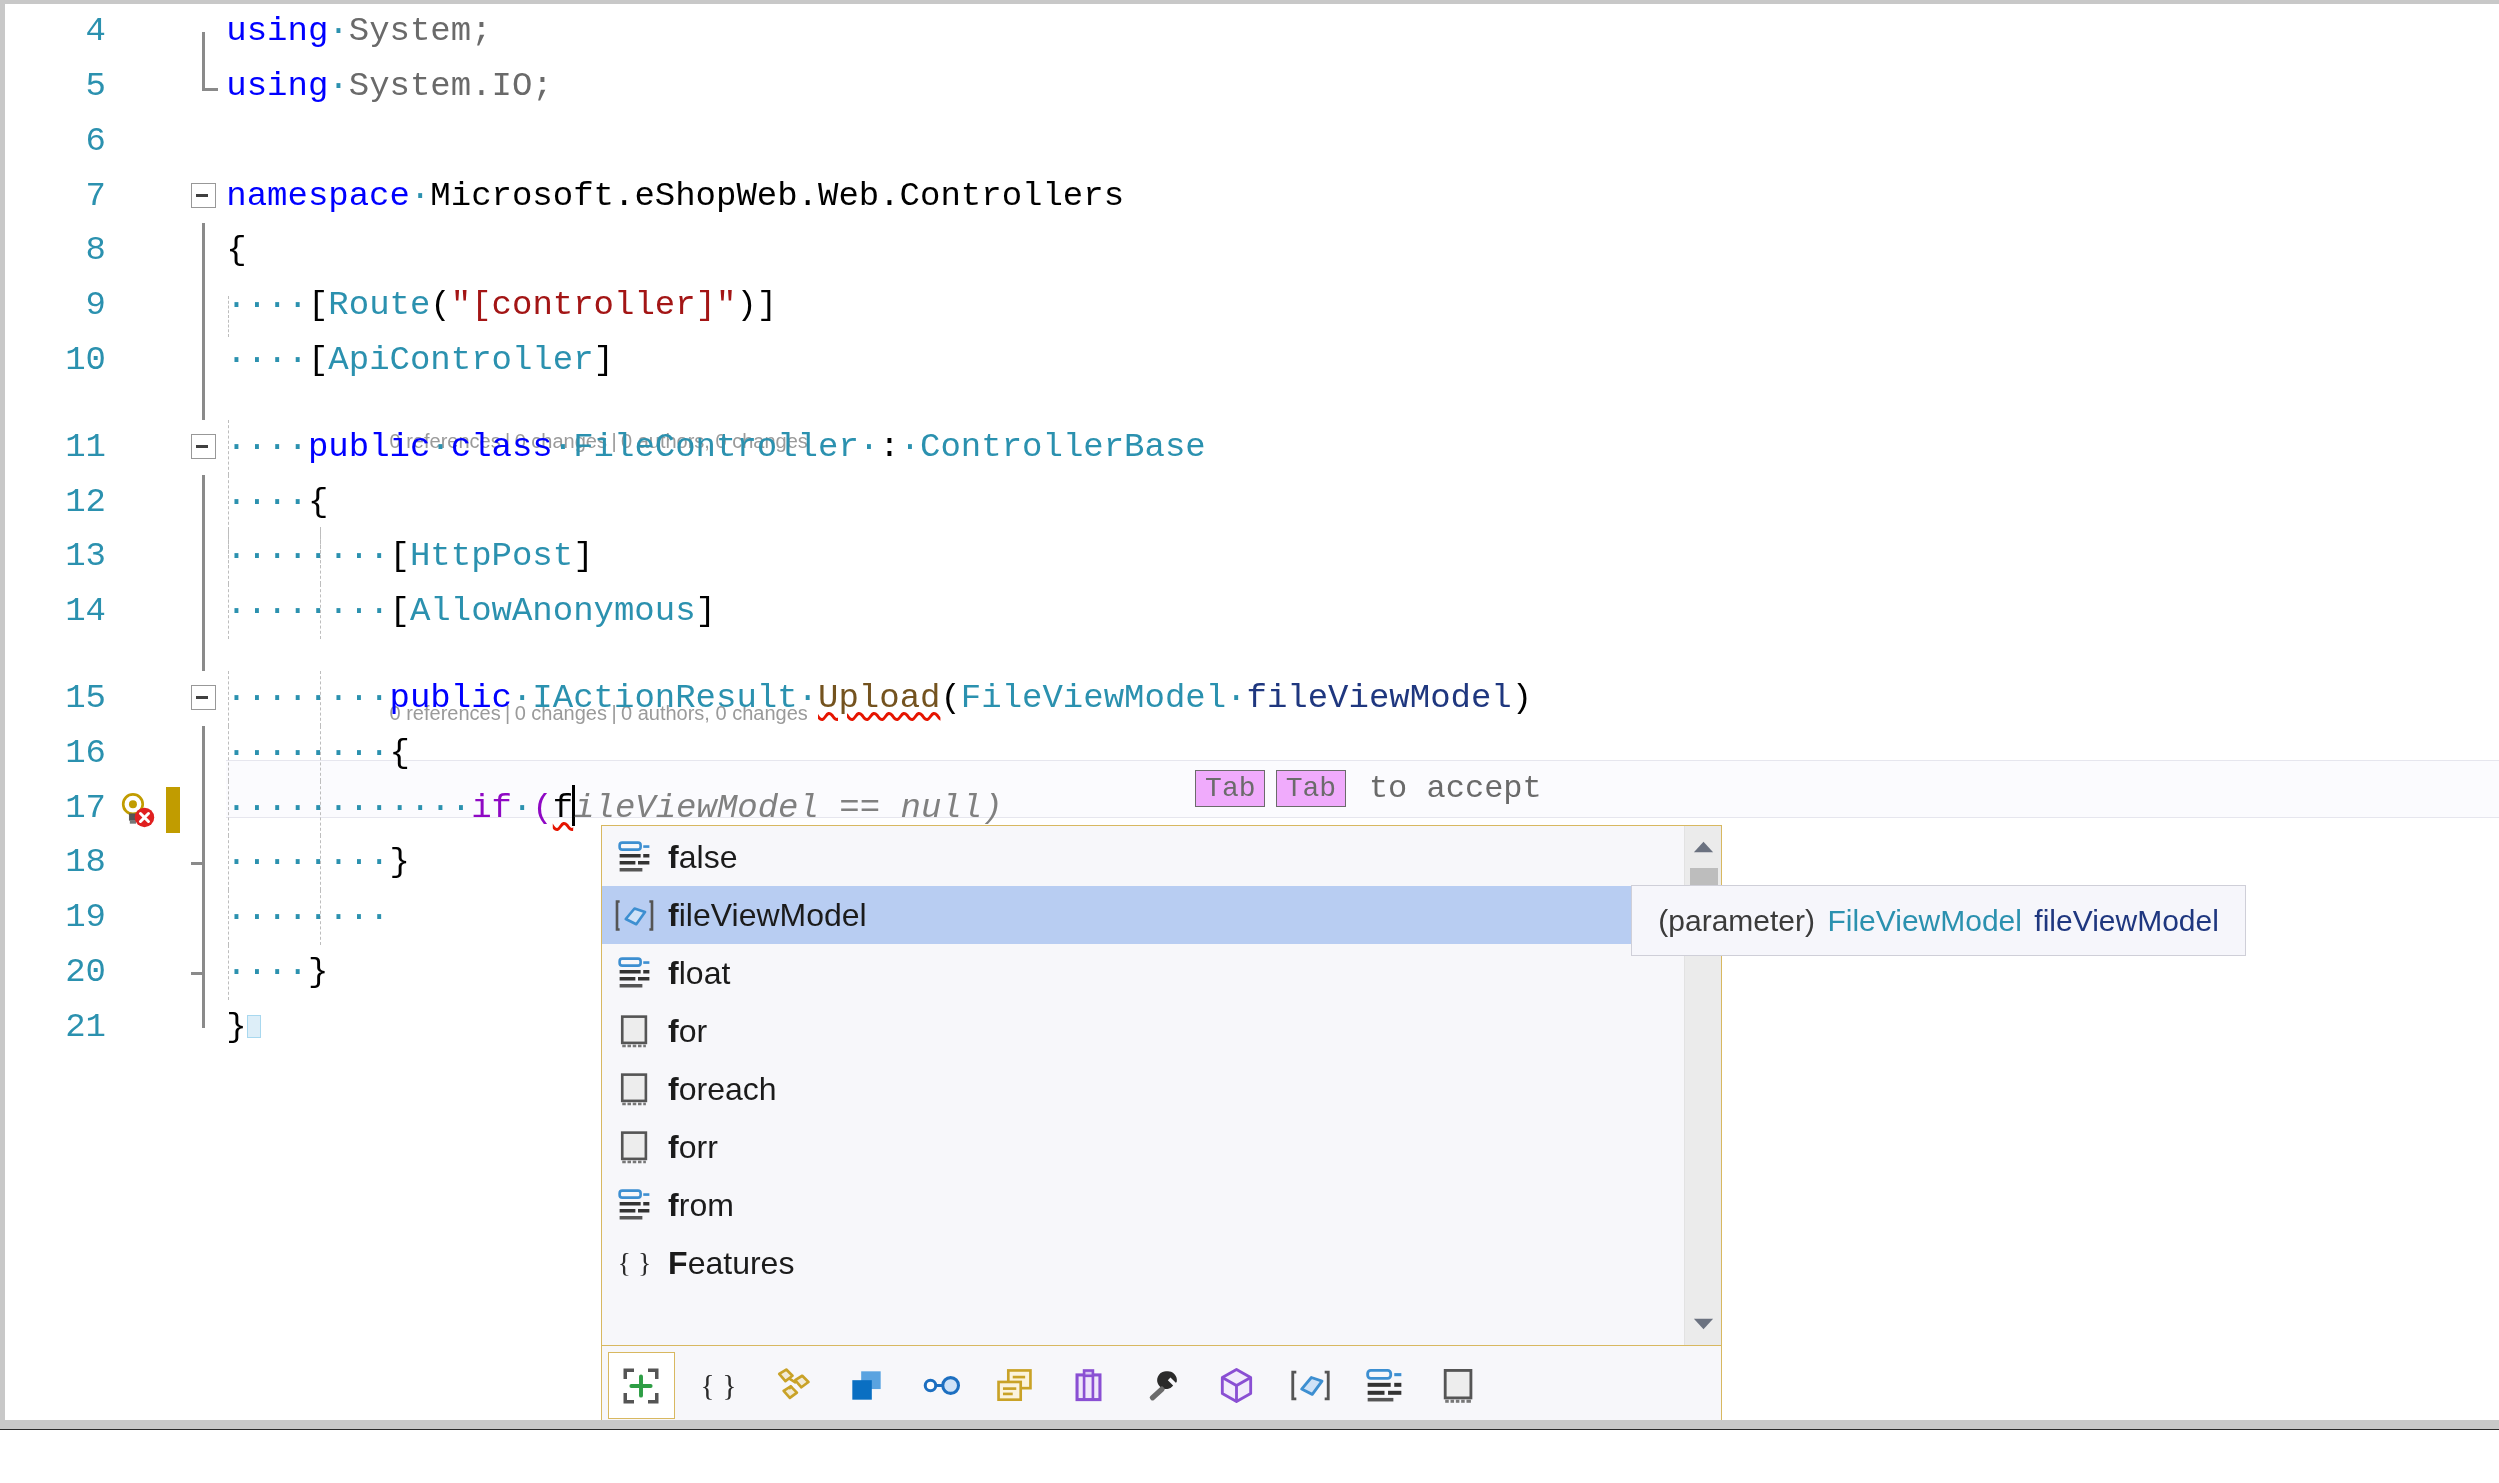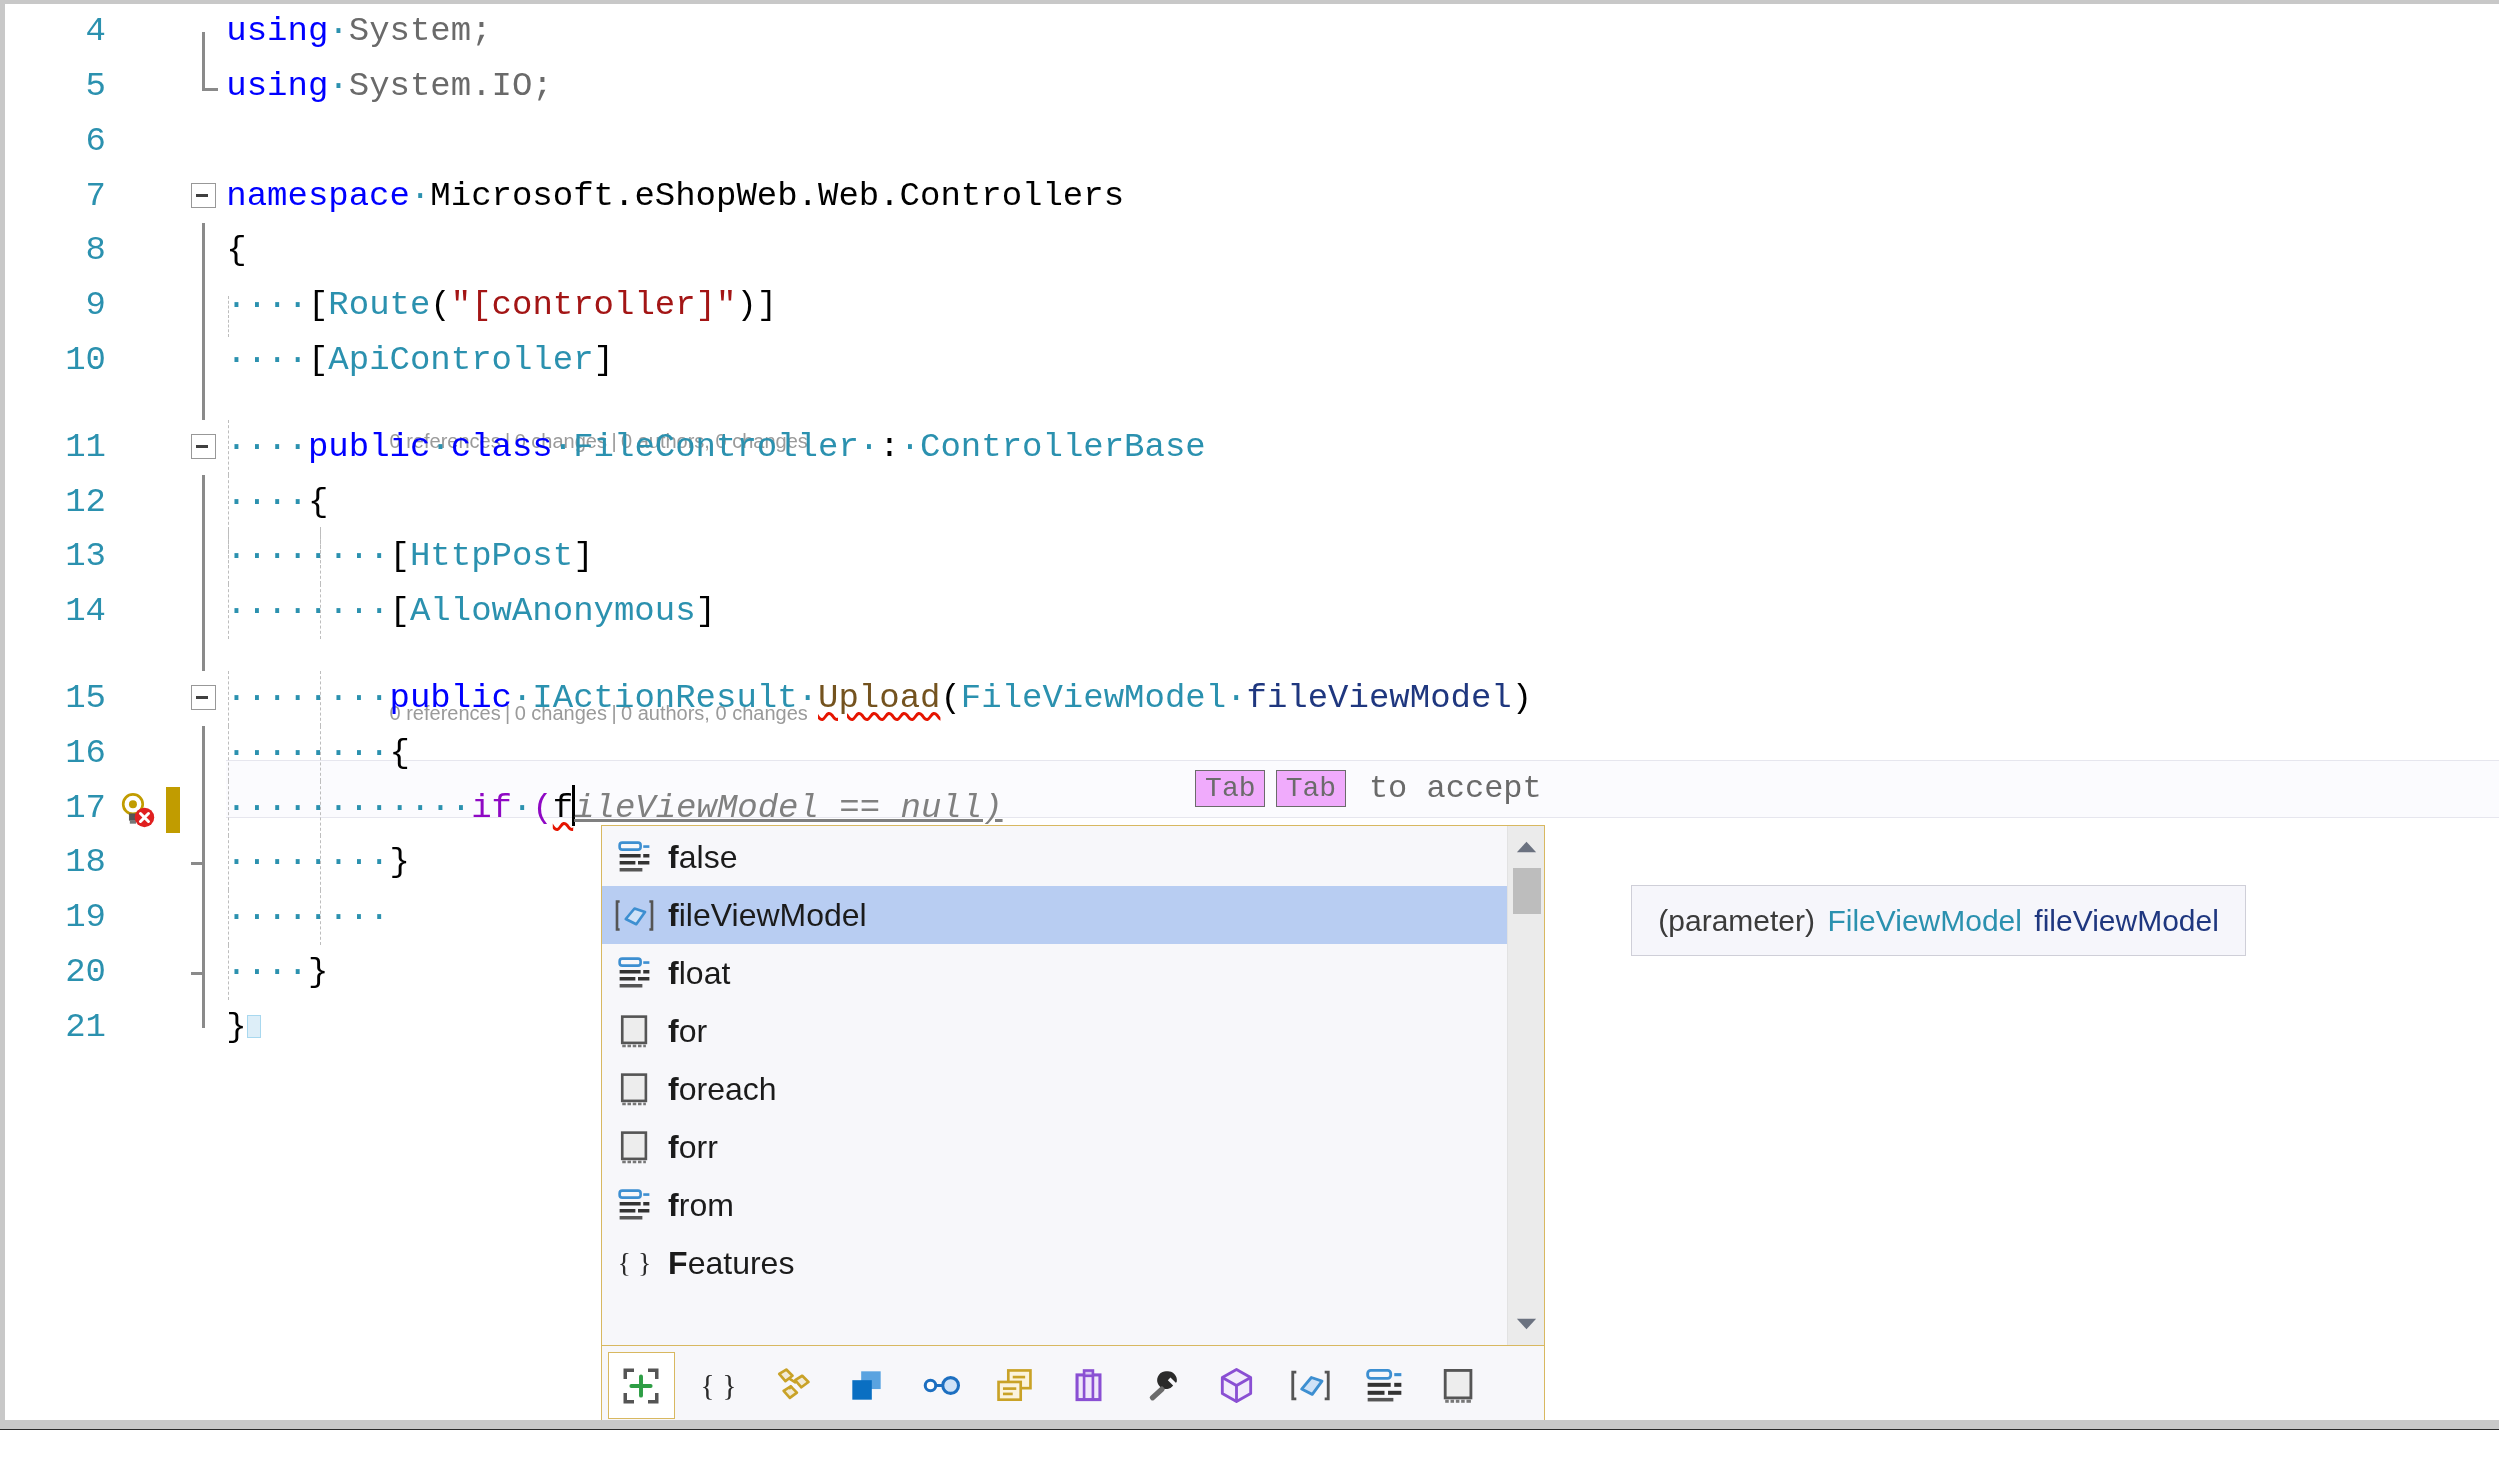--- a/index.html
+++ b/index.html
@@ -57,21 +57,21 @@
 
   
   .kw    { color: #0000ff; }
   .kwc   { color: #8f08c4; }
   .type  { color: #2b91af; }
   .ident { color: #1f377f; }
   .meth  { color: #74531f; }
   .str   { color: #a31515; }
   .punct { color: #000000; }
   .dot   { color: #2b91af; }
-  .ghost { color: #808080; font-style: italic; text-decoration: underline; }
+  .ghost { color: #808080; font-style: italic; }
   .squig {
     text-decoration: underline wavy #e51400;
     text-decoration-thickness: 2.7px;
     text-underline-offset: 5.3px;
   }
 
   
   .foldbox {
     position: absolute; left: 5.3px; top: 14px;
     width: 25px; height: 25px;
@@ -166,21 +166,21 @@
     padding: 0 8.8px;
     line-height: 35px;
     font-size: 28px;
   }
   .tabhint .txt { margin-left: 12.4px; color:#6a6a6a; }
 
   
   #intellisense {
     position: absolute;
     left: 596px; top: 821px;
-    width: 944px; height: 601px;
+    width: 1121px; height: 601px;
     background: #f7f7fa;
     border: 1.8px solid #d8b860;
     display: flex; flex-direction: column;
   }
   .cmp-list {
     position: relative;
     flex: 1;
     display: flex;
   }
   .cmp-items { flex: 1; padding-top: 1.8px; }

